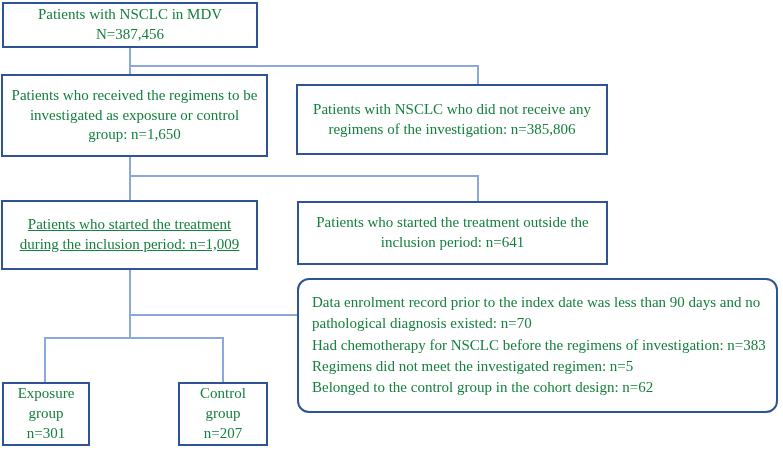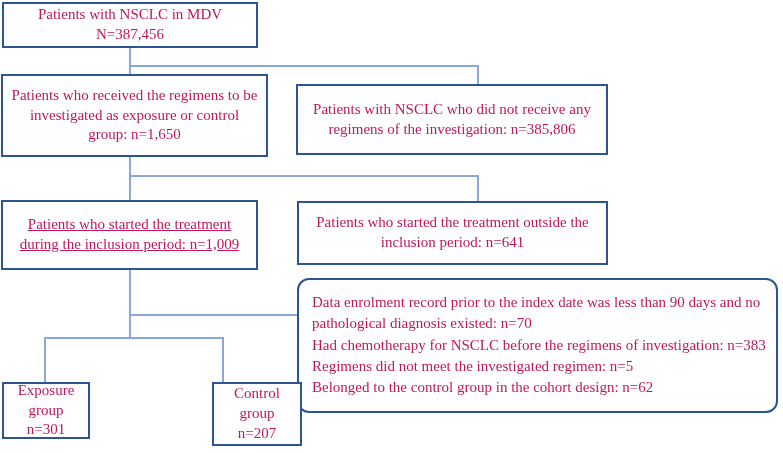--- a/index.html
+++ b/index.html
@@ -6,21 +6,21 @@
     margin: 0;
     padding: 0;
     background: #ffffff;
   }
   .canvas {
     position: relative;
     width: 783px;
     height: 453px;
     background: #ffffff;
     font-family: "Liberation Serif", "DejaVu Serif", serif;
-    color: #be185d;
+    color: #15803d;
     overflow: hidden;
   }
   .box {
     position: absolute;
     box-sizing: border-box;
     border: 2px solid #2f5496;
     background: #ffffff;
     display: flex;
     flex-direction: column;
     align-items: center;
@@ -37,22 +37,22 @@
   .box-outside    { left: 297px; top: 201px; width: 311px; height: 64px; }
   .box-exclusions {
     left: 297px; top: 278px; width: 481px; height: 135px;
     align-items: flex-start;
     justify-content: flex-start;
     text-align: left;
     padding: 12px 10px 8px 13px;
     line-height: 1.42;
     border-radius: 12px;
   }
-  .box-exposure   { left: 2px;   top: 382px; width: 88px;  height: 57px; }
-  .box-control    { left: 178px; top: 382px; width: 90px;  height: 64px; margin-left: 34px; }
+  .box-exposure   { left: 2px;   top: 382px; width: 88px;  height: 64px; }
+  .box-control    { left: 178px; top: 382px; width: 90px;  height: 64px; }
   .line {
     position: absolute;
     background: #8aa8dc;
   }
   .vline { width: 2px; }
   .hline { height: 2px; }
   .excl-item { display: block; }
 </style>
 </head>
 <body>

